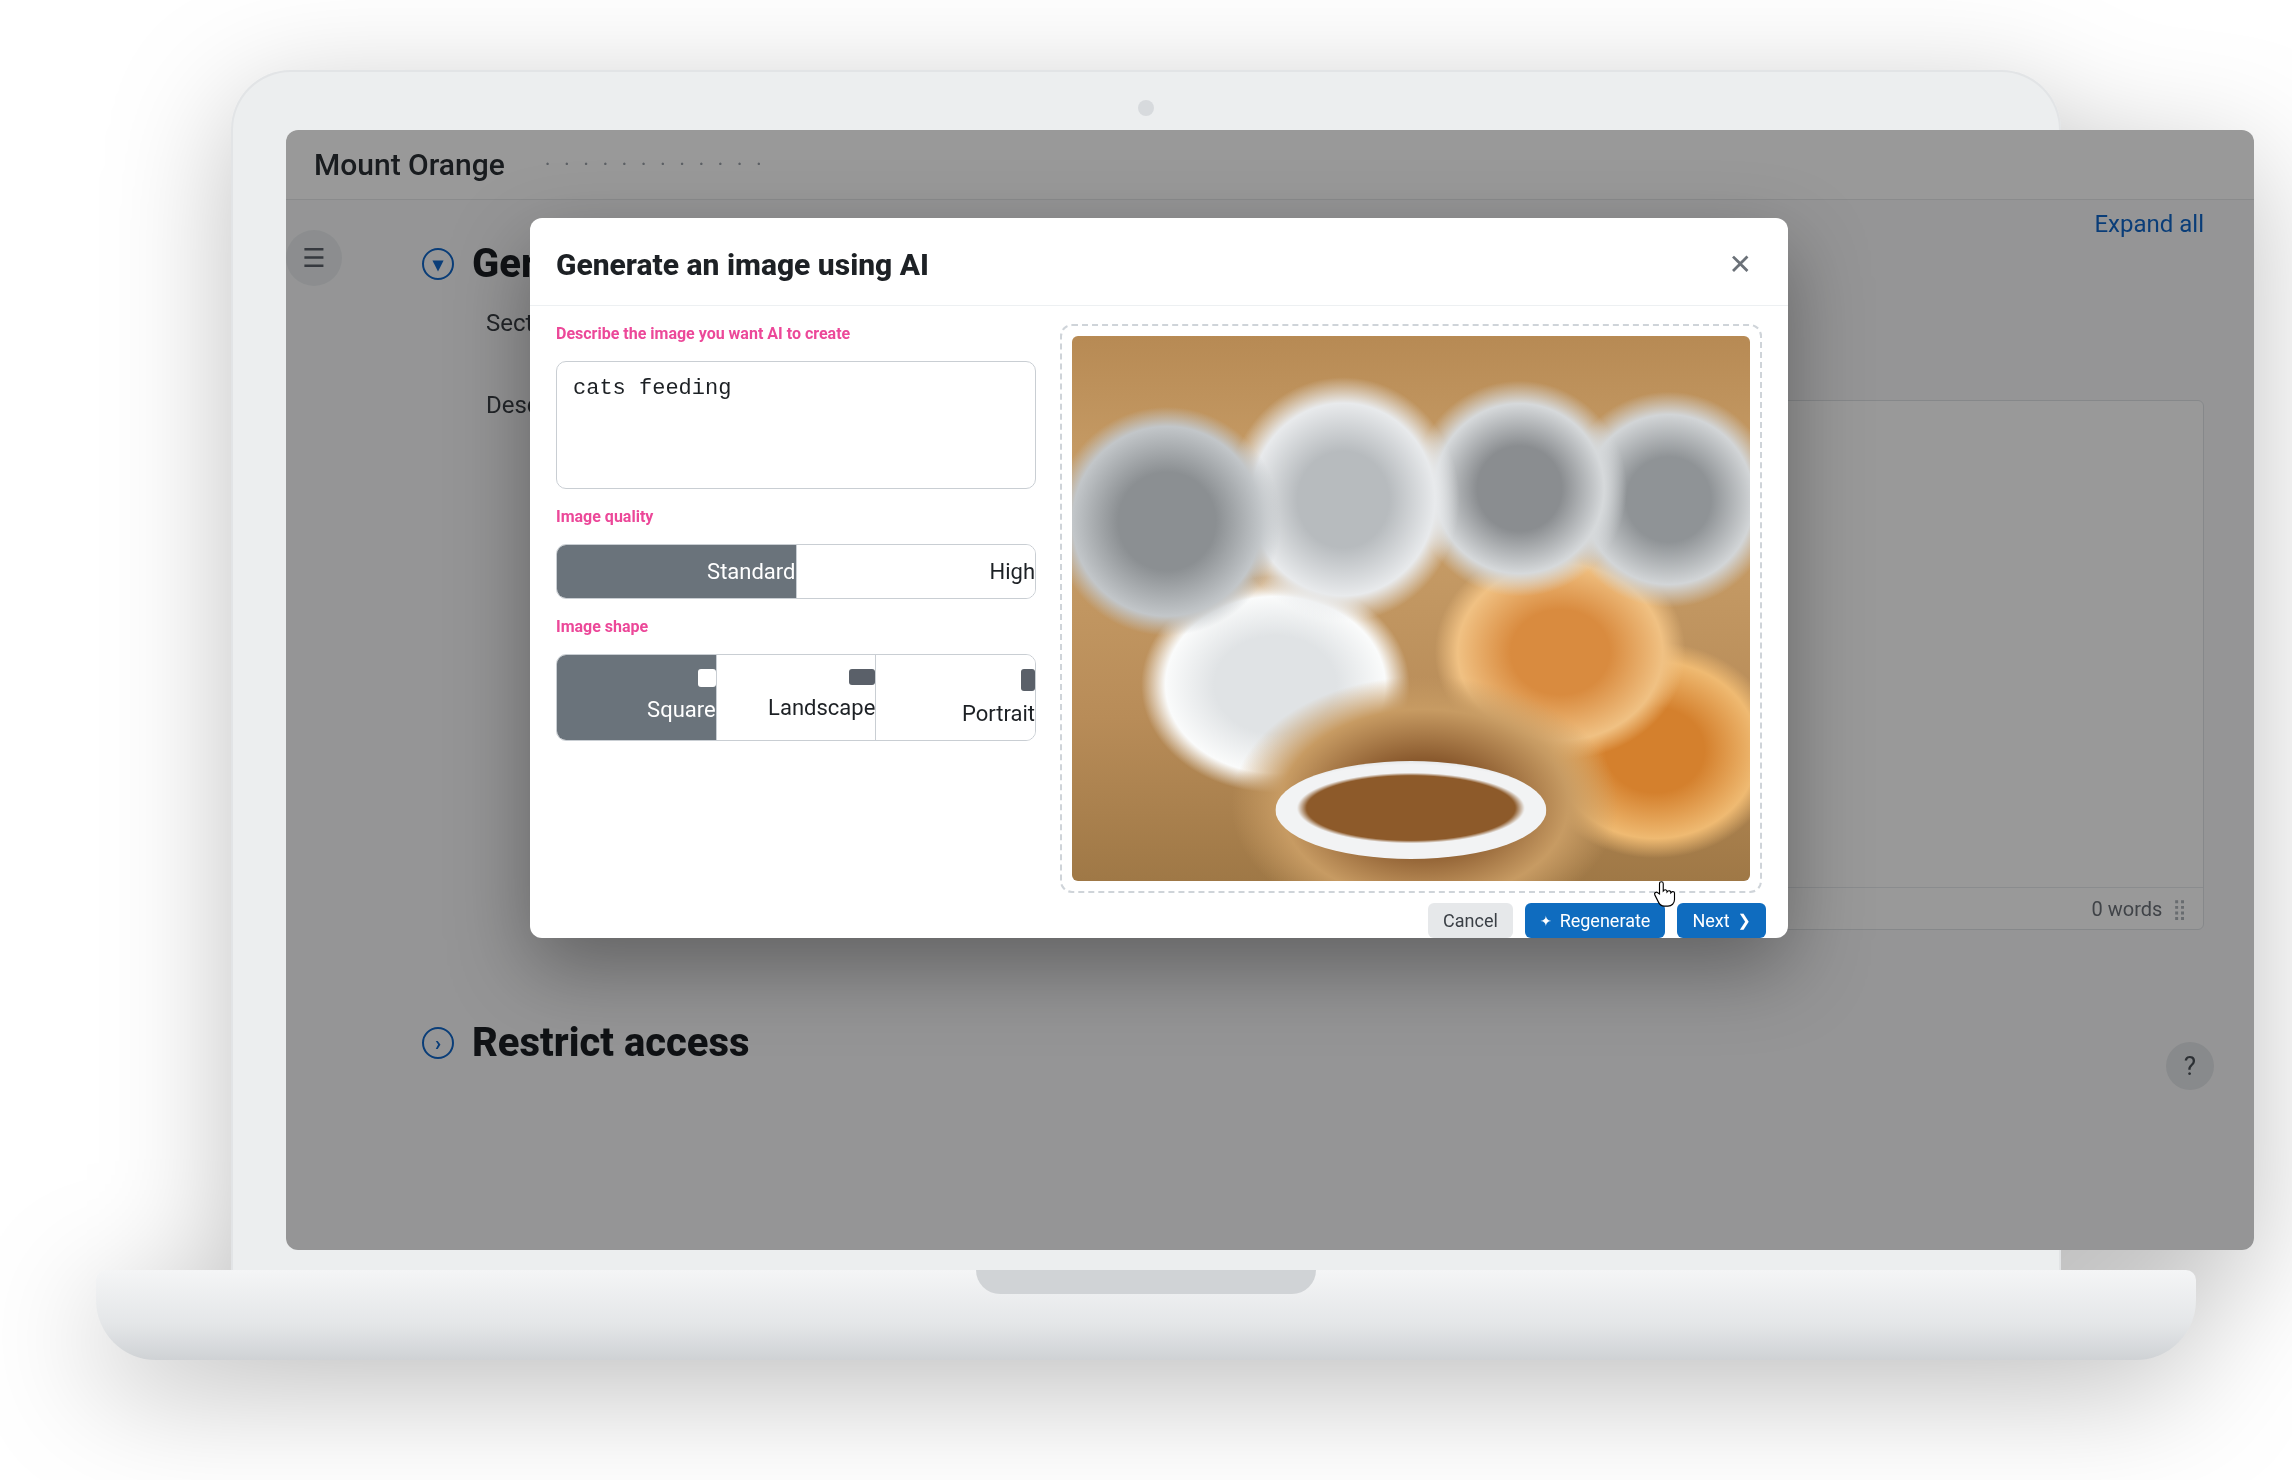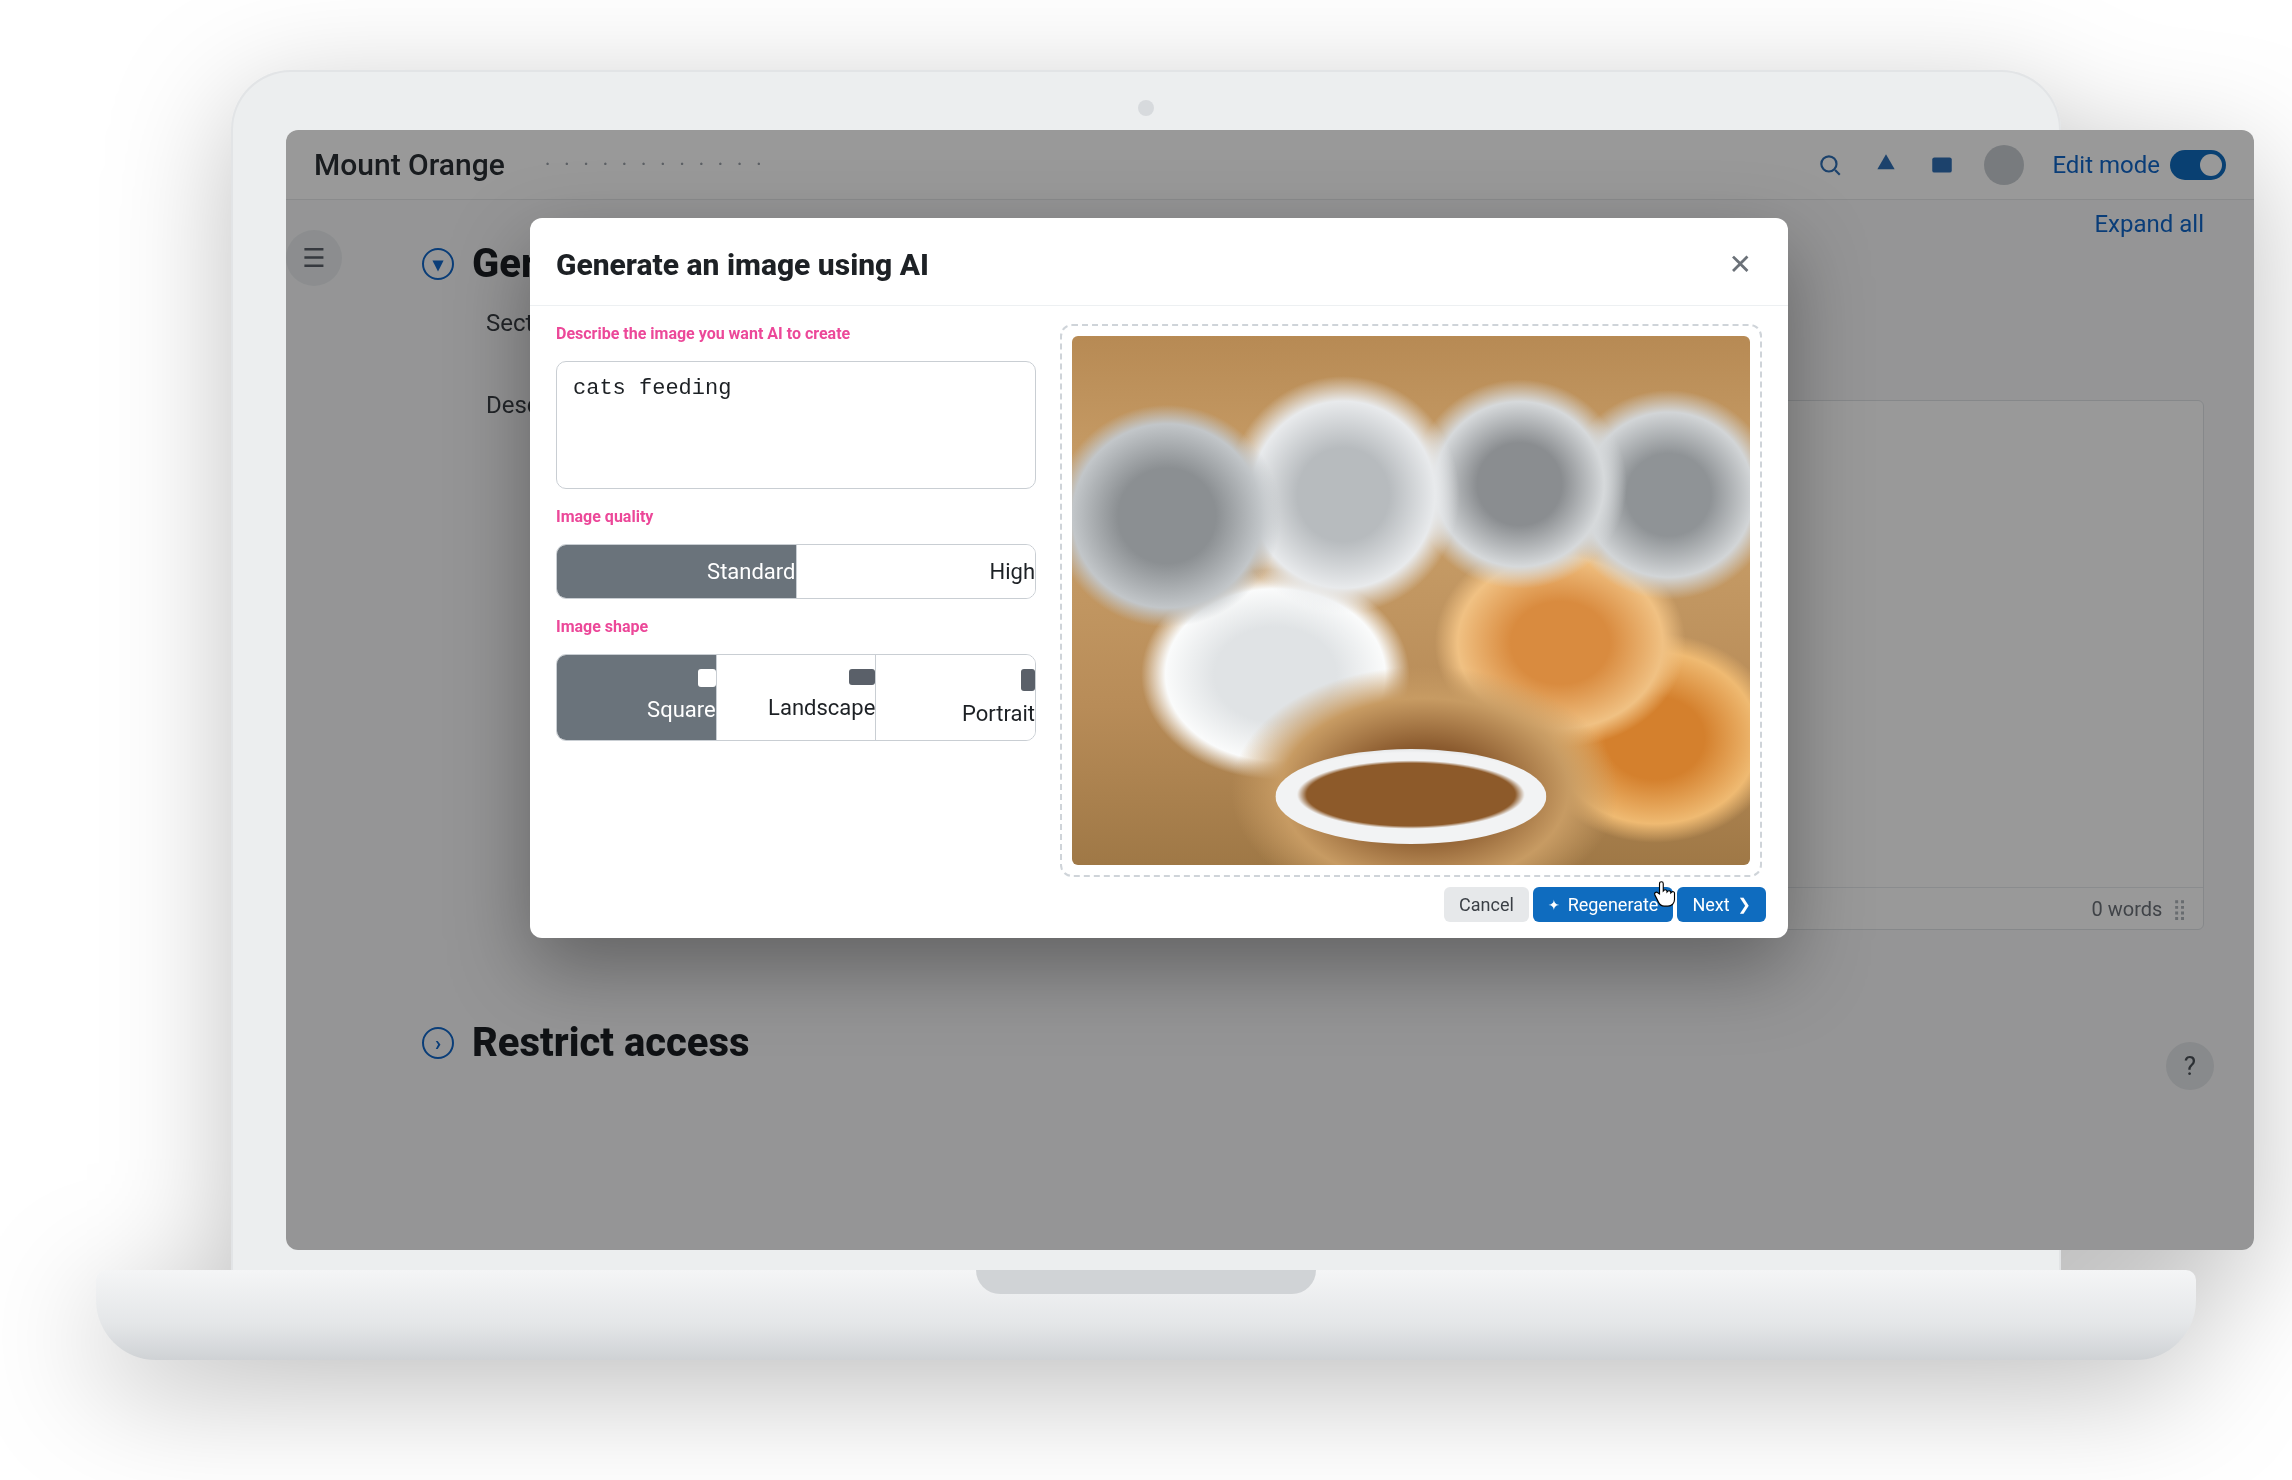--- a/index.html
+++ b/index.html
@@ -191,22 +191,22 @@
   .bowl {
     position:absolute; left:50%; bottom:4%; transform:translateX(-50%);
     width:40%; height:18%;
     background:
       radial-gradient(ellipse 70% 60% at 50% 48%, #8d5a2a 55%, transparent 60%),
       radial-gradient(ellipse 80% 80% at 50% 60%, #f2f3f4 70%, #d8dbdd 80%);
     border-radius:50%;
   }
 
   .modal-footer {
-    padding: 10px 22px 16px 22px;
-    display:flex; justify-content:flex-end; gap:4px;
+    padding: 10px 22px 0 22px;
+    display:flex; justify-content:flex-end; gap:12px;
   }
   .btn {
     display:inline-flex; align-items:center; gap:8px;
     border-radius:6px; padding:6px 14px; font-size:18px; cursor:pointer;
     border:1px solid transparent;
   }
   .btn-secondary { background:#e6e8ea; color:#3a3f45; }
   .btn-primary { background:#0f6cbf; color:#fff; }
   .btn-primary .chev-right { font-size:16px; }
   .sparkle { font-size:14px; }
@@ -228,43 +228,20 @@
   <div class="camera"></div>
   <div class="laptop-base"></div>
 
   <div class="laptop-screen-bezel">
 
     <div class="page-root">
 
       <div class="topbar">
         <div class="brand">Mount Orange</div>
         <div class="nav-blur">· · · · · · · · · · · ·</div>
-        <div class="topbar-right">
-          <span class="icon-btn">
-            <svg class="i" viewBox="0 0 24 24" fill="none" stroke="currentColor" stroke-width="2">
-                <circle cx="11" cy="11" r="7"></circle>
-                <line x1="21" y1="21" x2="16.65" y2="16.65"></line>
-              </svg>
-          </span>
-          <span class="icon-btn">
-            <svg class="i" viewBox="0 0 24 24" fill="currentColor">
-                <path d="M12 2l8 14H4z"></path>
-              </svg>
-          </span>
-          <span class="icon-btn">
-            <svg class="i" viewBox="0 0 24 24" fill="currentColor">
-                <rect x="3" y="5" width="18" height="14" rx="2"></rect>
-              </svg>
-          </span>
-          <span class="avatar"></span>
-          <div class="editmode">
-            <span>Edit mode</span>
-            <span class="toggle"></span>
-          </div>
-        </div>
       </div>
 
       <div class="page-content">
         <div class="expand-all">Expand all</div>
 
         <div class="hamburger-chip">
           <span>☰</span>
         </div>
 
         <div class="section-row">

